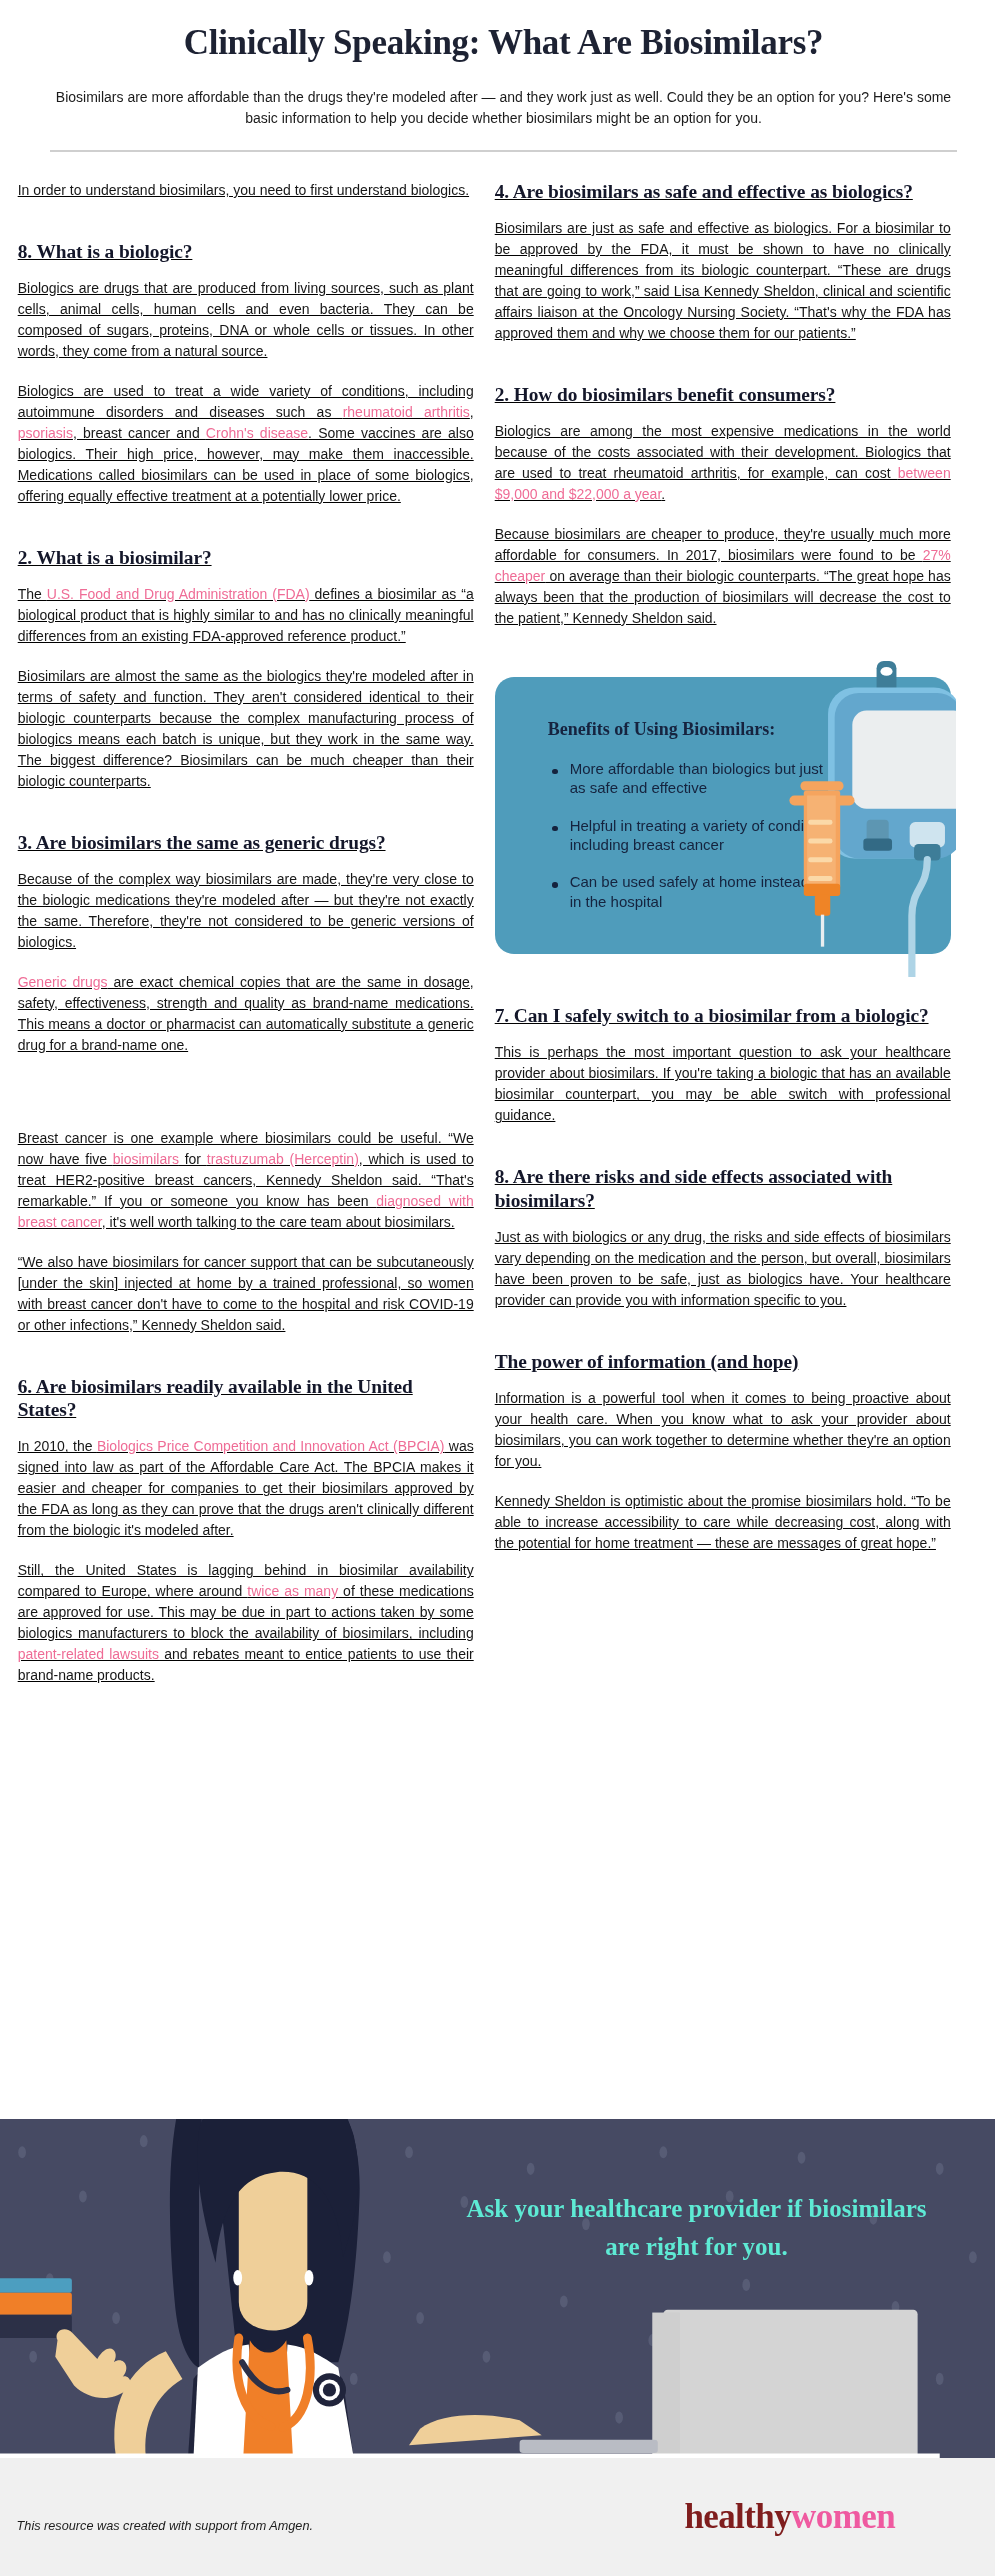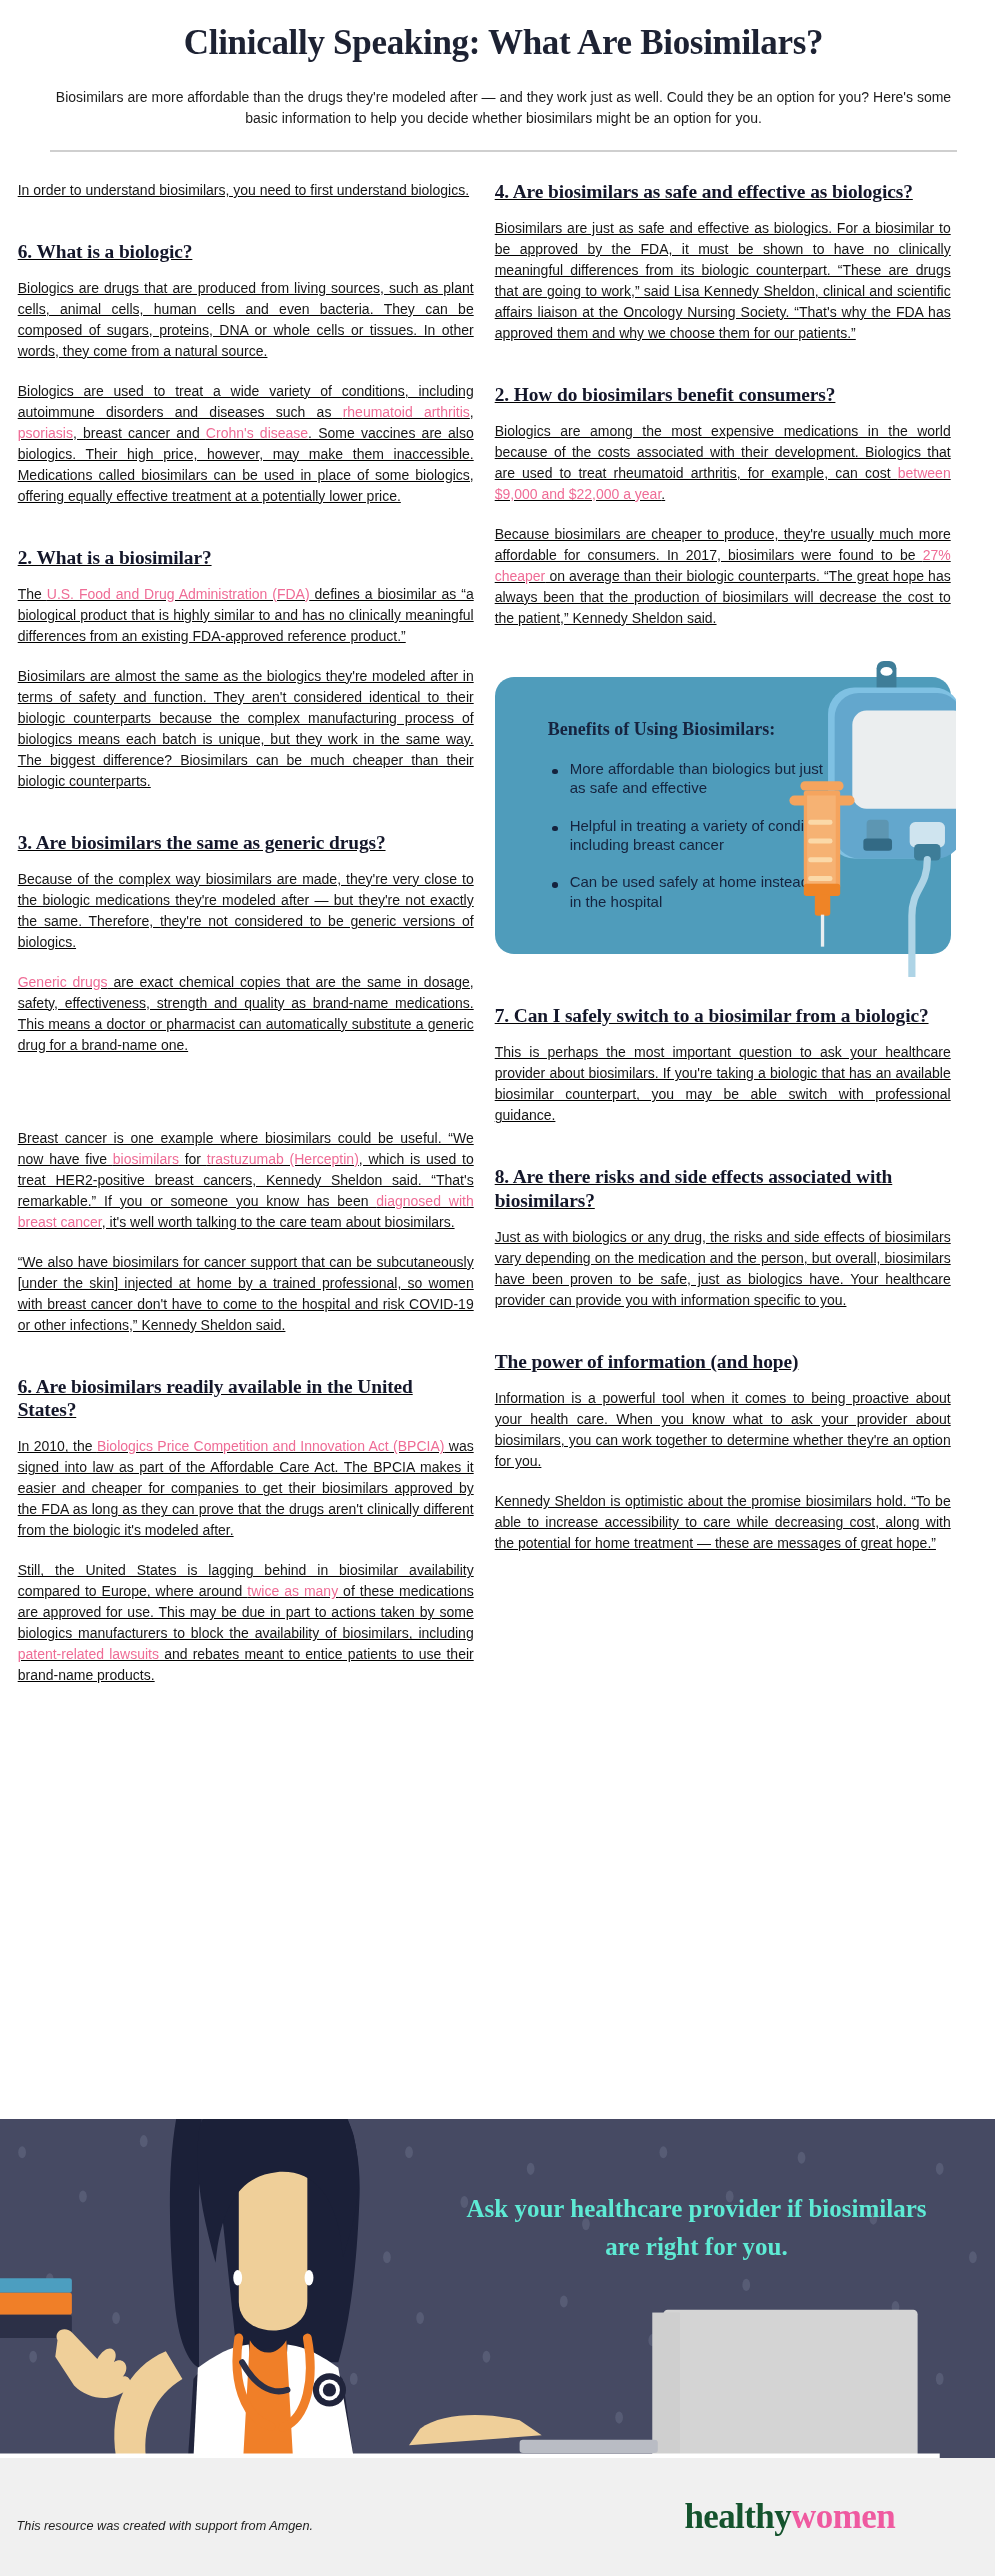--- a/index.html
+++ b/index.html
@@ -173,21 +173,21 @@
   .logo {
     position: absolute;
     right: 100px;
     top: 41px;
     font-family: "Liberation Serif", serif;
     font-weight: bold;
     font-size: 35px;
     letter-spacing: -0.6px;
     line-height: 1;
   }
-  .logo .a { color: #14532d; }
+  .logo .a { color: #7f1d1d; }
   .logo .b { color: #ef5aa0; }
 </style>
 </head>
 <body>
 
 <div class="page">
 
   <div class="header">
     <h1 class="main-title">Clinically Speaking: What Are Biosimilars?</h1>
     <p class="deck">Biosimilars are more affordable than the drugs they're modeled after — and they work just as well. Could they be an option for you? Here's some basic information to help you decide whether biosimilars might be an option for you.</p>
@@ -195,21 +195,21 @@
   </div>
 
   <div class="columns">
 
     <div class="col">
 
       <p class="body">In order to understand biosimilars, you need to first understand biologics.</p>
 
       <div class="spacer-sm"></div>
 
-      <h2 class="qhead">6. What is a biologic?</h2>
+      <h2 class="qhead">8. What is a biologic?</h2>
       <p class="body">Biologics are drugs that are produced from living sources, such as plant cells, animal cells, human cells and even bacteria. They can be composed of sugars, proteins, DNA or whole cells or tissues. In other words, they come from a natural source.</p>
       <p class="body"><span>Biologics are used to treat a wide variety of conditions, including autoimmune disorders and diseases such as </span><span class="lnk">rheumatoid arthritis</span><span>, </span><span class="lnk">psoriasis</span><span>, breast cancer and </span><span class="lnk">Crohn's disease</span><span>. Some vaccines are also biologics. Their high price, however, may make them inaccessible. Medications called biosimilars can be used in place of some biologics, offering equally effective treatment at a potentially lower price.</span></p>
 
       <div class="spacer-sm"></div>
 
       <h2 class="qhead">2. What is a biosimilar?</h2>
       <p class="body"><span>The </span><span class="lnk">U.S. Food and Drug Administration (FDA)</span><span> defines a biosimilar as “a biological product that is highly similar to and has no clinically meaningful differences from an existing FDA-approved reference product.”</span></p>
       <p class="body">Biosimilars are almost the same as the biologics they're modeled after in terms of safety and function. They aren't considered identical to their biologic counterparts because the complex manufacturing process of biologics means each batch is unique, but they work in the same way. The biggest difference? Biosimilars can be much cheaper than their biologic counterparts.</p>
 
       <div class="spacer-sm"></div>

